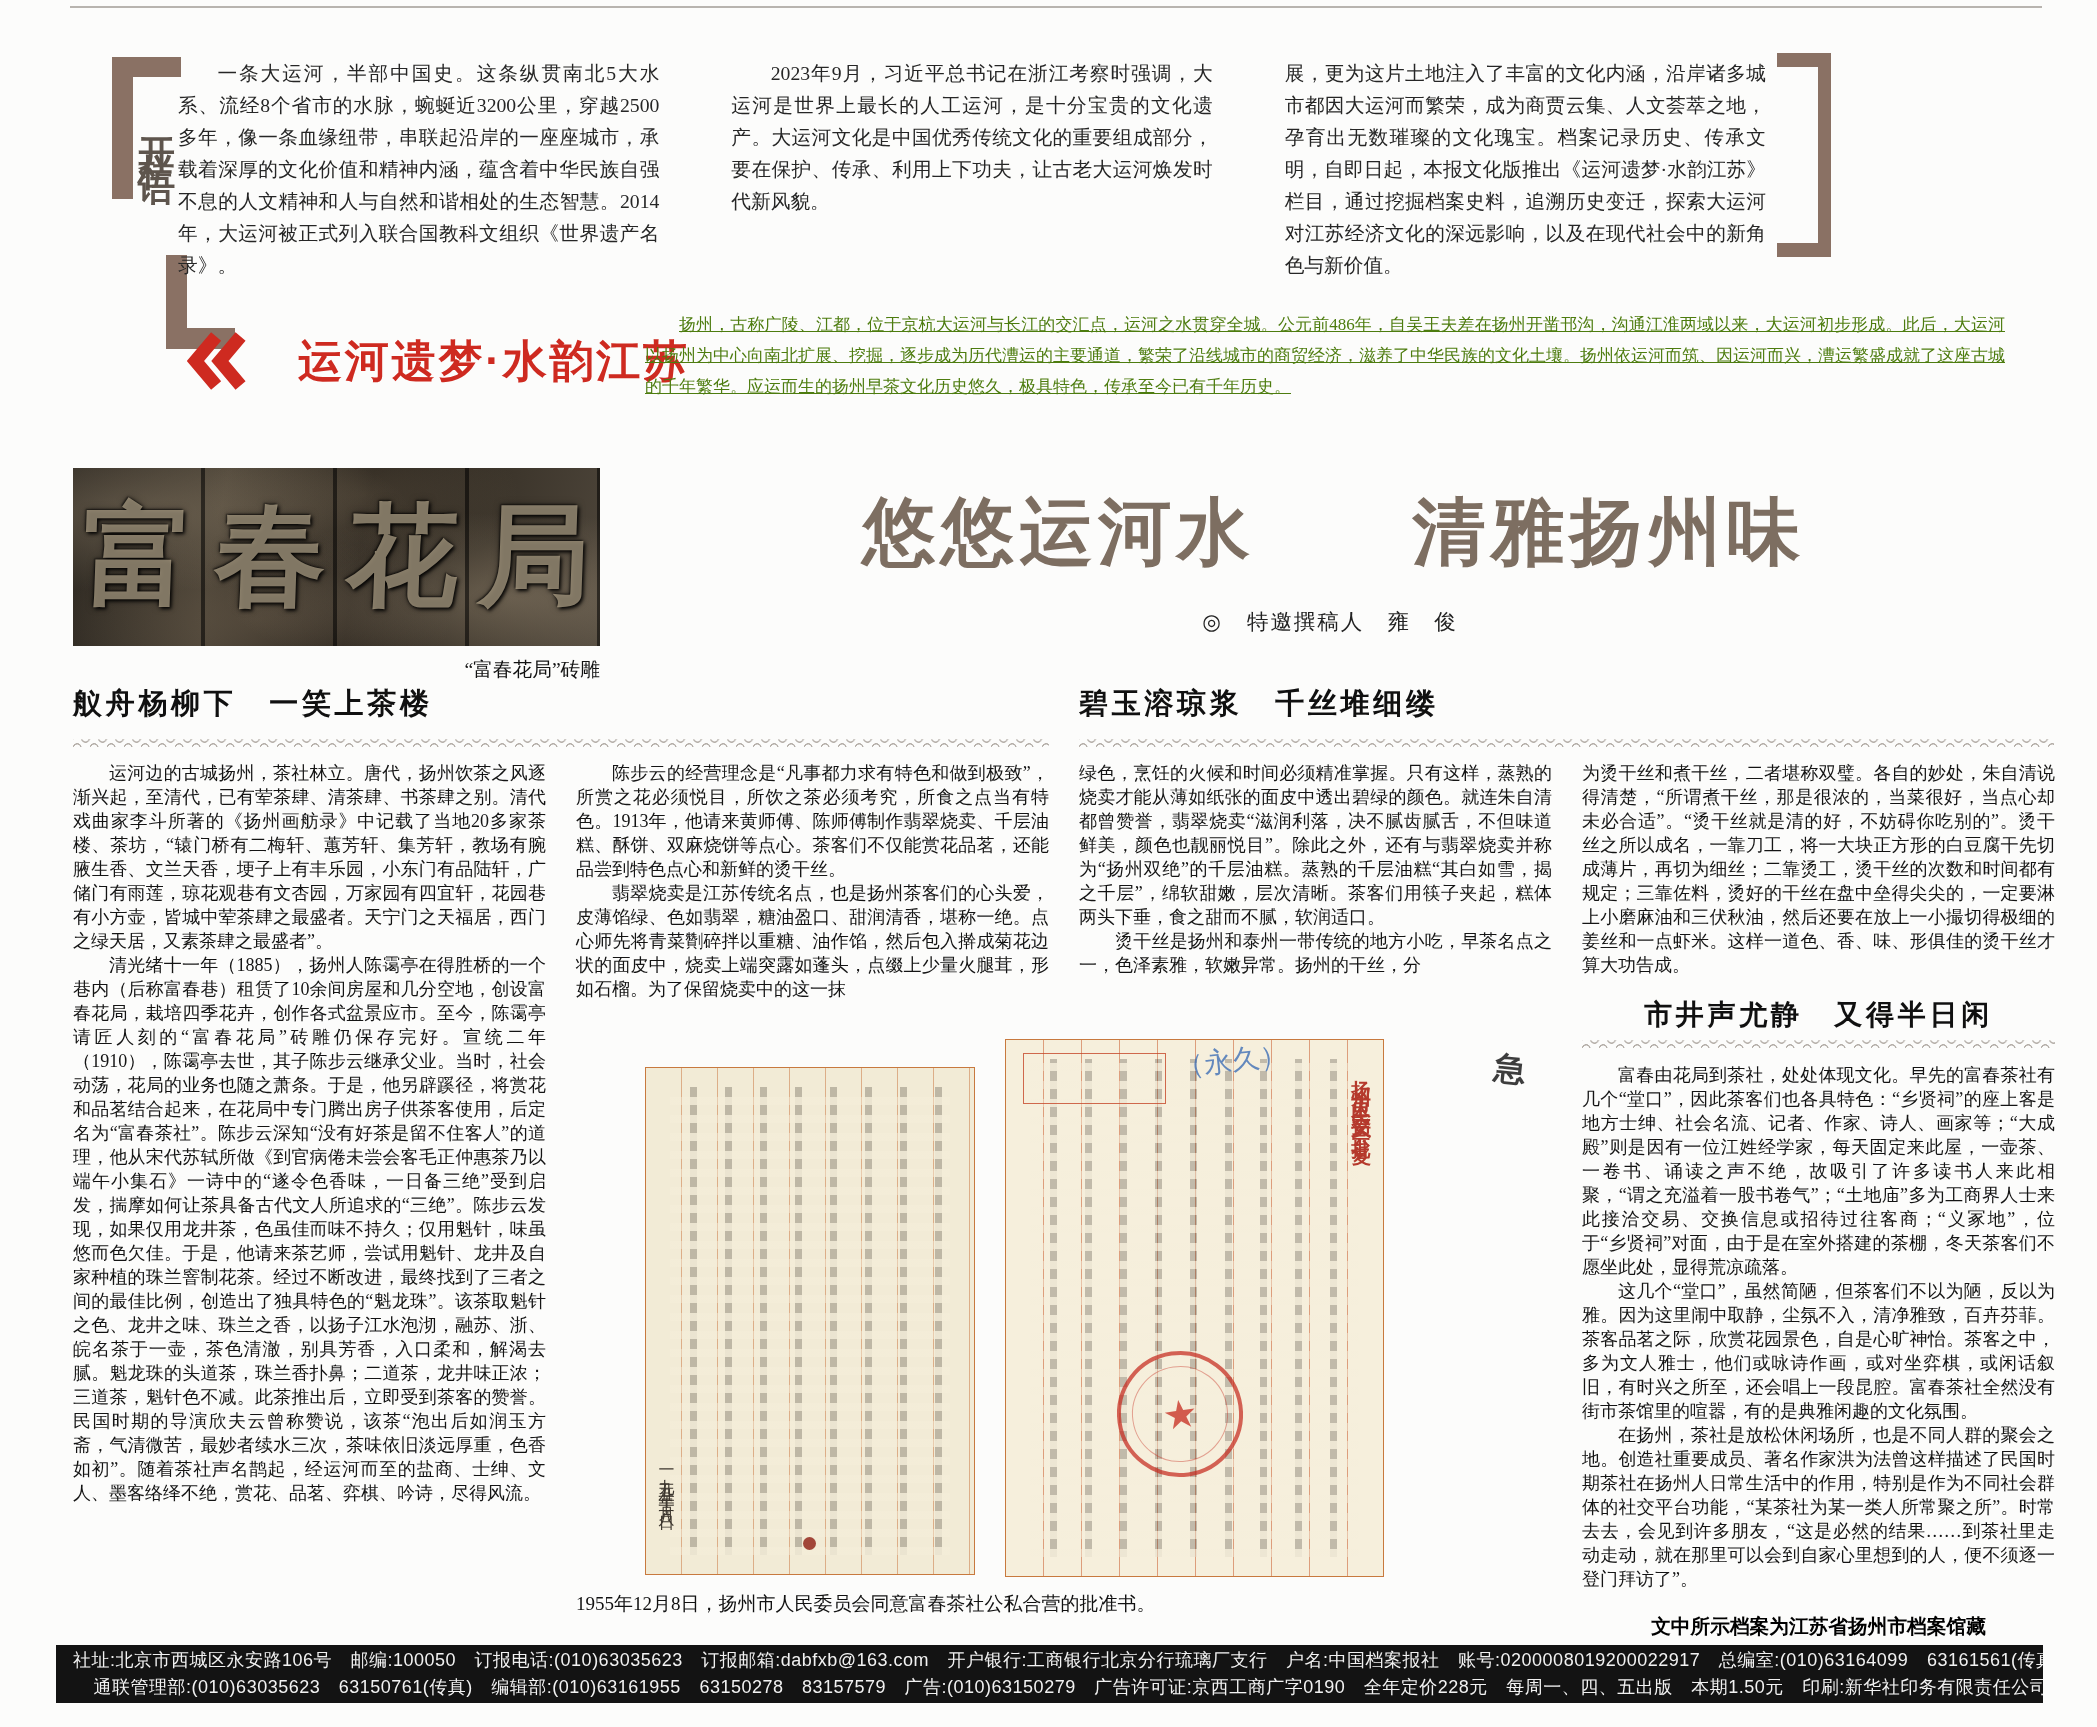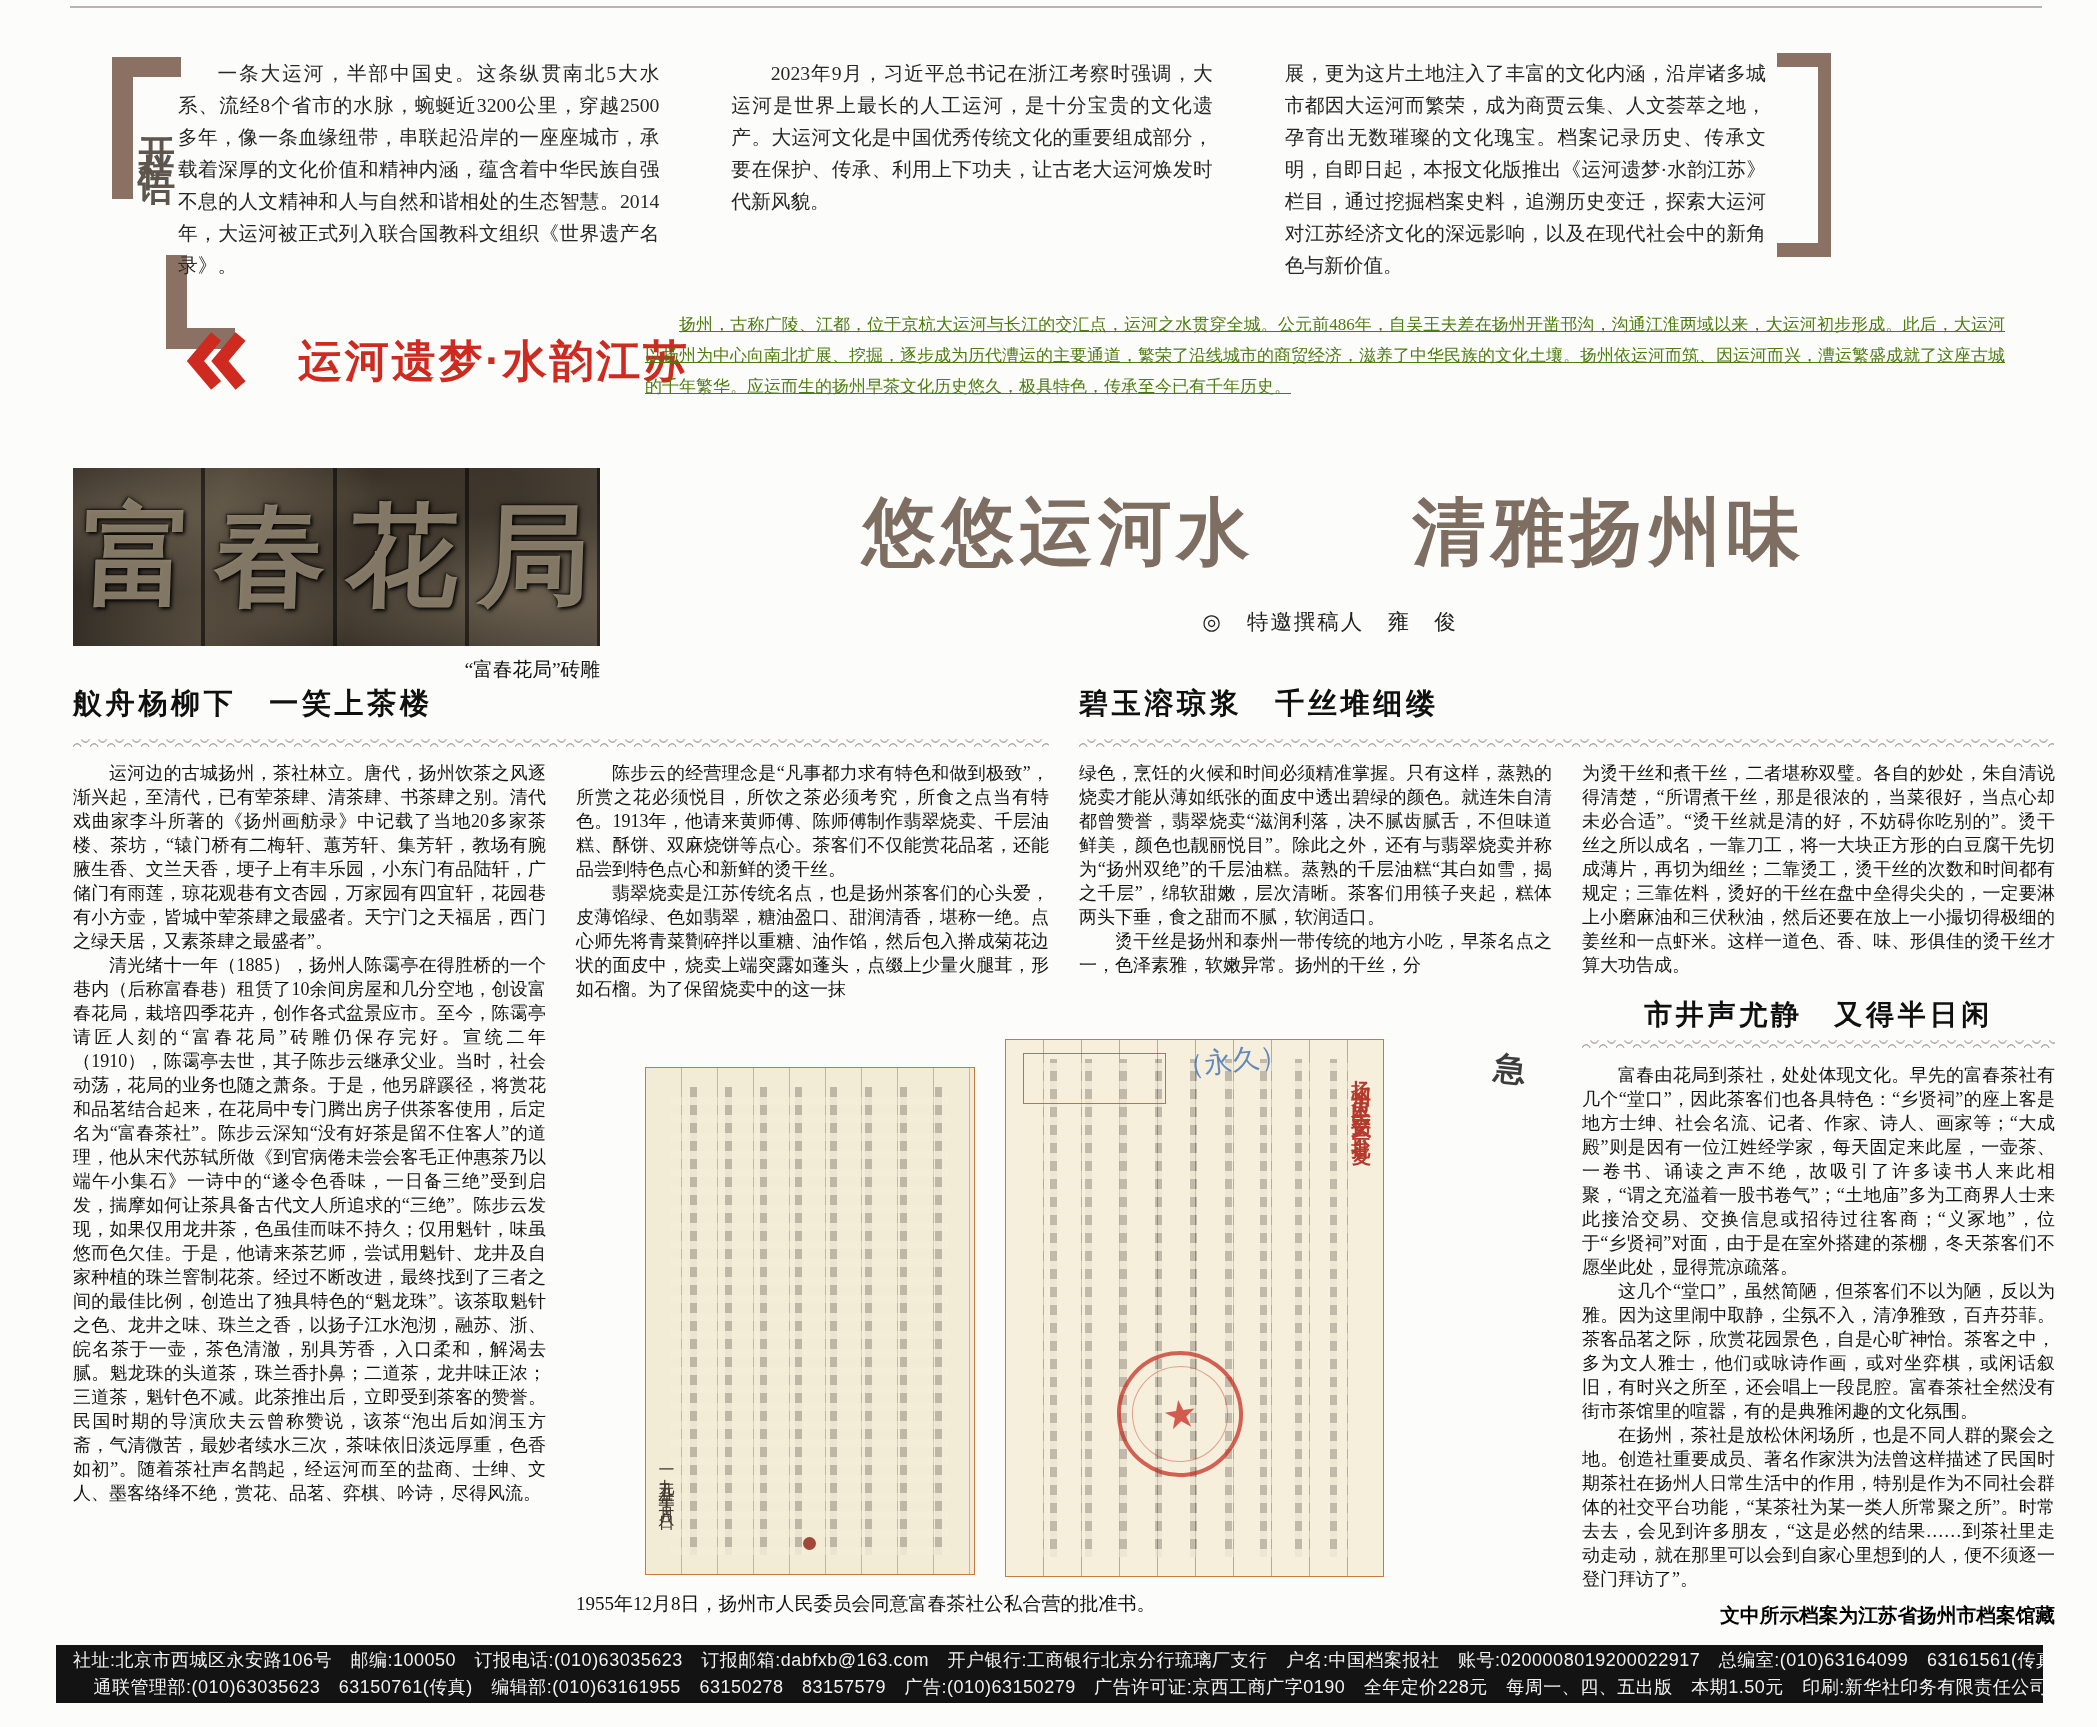--- a/index.html
+++ b/index.html
@@ -94,21 +94,21 @@
   .bcol-1{left:73px;}
   .bcol-2{left:576px;}
   .bcol-3{left:1079px;}
   .bcol-4{left:1582px;}
   .sec-title-inline{
     position:static;width:auto;text-align:center;display:block;
     font-family:"Liberation Sans","DejaVu Sans",sans-serif;font-weight:700;
     font-size:28px;letter-spacing:3.7px;color:#101010;margin:26px 0 13px;
   }
   .wave-inline{margin:0 0 15px;}
-  .archive-note{margin-top:12px;text-align:right;font-family:"Liberation Sans","DejaVu Sans",sans-serif;font-weight:700;font-size:19.7px;color:#000;}
+  .archive-note{margin-top:23px;text-align:center;font-family:"Liberation Sans","DejaVu Sans",sans-serif;font-weight:700;font-size:19.7px;color:#000;}
 
   
   .docs{position:absolute;left:576px;top:1031px;width:976px;height:551px;}
   .doc{position:absolute;background:#f4edda;border:1.9px solid #c8793e;}
   .doc-left{left:69px;top:36px;width:328px;height:506px;
     background-image:repeating-linear-gradient(90deg, transparent 0 35px, rgba(199,112,58,0.5) 35px 36px);
     background-color:#f2ebd6;}
   .doc-right{left:429px;top:7.5px;width:377px;height:536px;
     background-image:repeating-linear-gradient(90deg, transparent 0 37px, rgba(200,90,45,0.55) 37px 38px);
     background-color:#f6efdc;}

